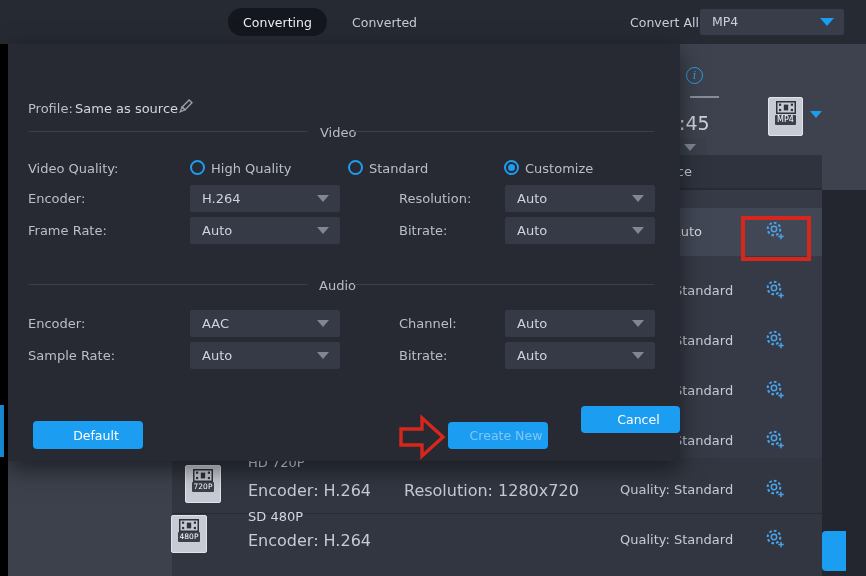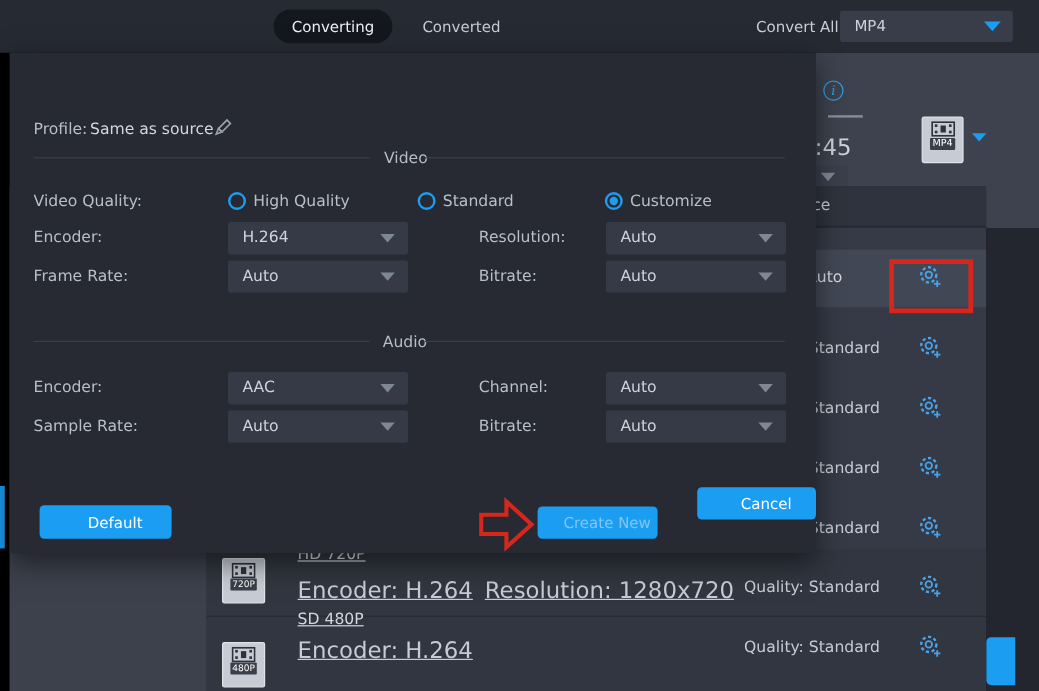--- a/index.html
+++ b/index.html
@@ -40,22 +40,22 @@
   .panel-sidebar{position:absolute;left:0;top:0;width:164px;height:421px;background:#3c414c;}
   .sb-item{position:absolute;left:0;width:164px;height:50px;color:#cfd4db;font-size:13px;
            display:flex;align-items:center;justify-content:center;}
   .row-source{position:absolute;left:164px;top:0;width:650px;height:35px;background:#2e333d;border-bottom:2px solid #272b33;}
   .row-hl{position:absolute;left:164px;top:53px;width:650px;height:48px;background:#414754;}
   .panel-list-bottom{position:absolute;left:164px;top:303px;width:650px;height:118px;background:#313640;}
   .sep{position:absolute;left:164px;width:650px;height:1px;background:#272b33;}
   .q-row-text{position:absolute;left:612px;color:#c6cbd4;font-size:13px;white-space:nowrap;}
   .gear{position:absolute;width:24px;height:24px;cursor:pointer;}
   .prof-icon{position:absolute;width:36px;height:38px;}
-  .prof-name{position:absolute;color:#d3d7de;font-size:13px;white-space:nowrap;text-decoration:underline;}
-  .prof-meta{position:absolute;color:#c6cbd4;font-size:19px;white-space:nowrap;text-decoration:underline;}
+  .prof-name{position:absolute;color:#d3d7de;font-size:13px;white-space:nowrap;}
+  .prof-meta{position:absolute;color:#c6cbd4;font-size:16px;white-space:nowrap;}
   .blue-accent{left:0;top:405px;width:4px;height:52px;background:#1b9df2;}
   .convert-btn-sliver{left:822px;top:531px;width:24px;height:40px;background:#1b9df2;border-radius:4px 0 0 4px;}
 
   
   .dialog{left:8px;top:44px;width:672px;height:417px;background:#272a33;box-shadow:0 8px 22px rgba(0,0,0,0.5);}
   .dlg-header{position:absolute;left:0;top:0;width:672px;height:35px;background:#2b2e38;border-bottom:1px solid #20232b;}
   .dlg-title{position:absolute;left:20px;top:10px;color:#c9ced8;font-size:13px;}
   .dlg-close{position:absolute;left:633px;top:2px;width:28px;height:30px;color:#9aa1ad;font-size:24px;font-weight:300;
              display:flex;align-items:center;justify-content:center;cursor:pointer;}
   .sec-line{position:absolute;height:1px;background:#3a3f4a;}
@@ -186,21 +186,21 @@
     <div class="prof-meta" style="left:396px;top:326px;">Resolution: 1280x720</div>
     <div class="q-row-text" style="top:327px;">Quality: Standard</div>
     <div class="gear" style="left:755px;top:322px;">
       <svg width="24" height="24" viewBox="0 0 24 24">
           <circle cx="11" cy="10" r="6.3" fill="none" stroke="#4aa3e8" stroke-width="2" stroke-dasharray="2.7 2.1"></circle>
           <circle cx="11" cy="10" r="2.7" fill="none" stroke="#4aa3e8" stroke-width="1.5"></circle>
           <path d="M15.3 17.5 H20.7 M18 14.8 V20.2" stroke="#4aa3e8" stroke-width="1.5" fill="none"></path>
         </svg>
     </div>
 
-    <div class="prof-icon fmt-btn" style="left:177px;top:360px;margin-top:20px;">
+    <div class="prof-icon fmt-btn" style="left:163px;top:360px;">
       <span style="margin-top:3px;line-height:0;">
         <svg width="20" height="13" viewBox="0 0 20 13">
             <rect x="0.75" y="0.75" width="18.5" height="11.5" fill="none" stroke="#2e323c" stroke-width="1.5"></rect>
             <rect x="3" y="2.6" width="2.2" height="2.2" fill="#2e323c"></rect>
             <rect x="3" y="7.9" width="2.2" height="2.2" fill="#2e323c"></rect>
             <rect x="14.8" y="2.6" width="2.2" height="2.2" fill="#2e323c"></rect>
             <rect x="14.8" y="7.9" width="2.2" height="2.2" fill="#2e323c"></rect>
             <rect x="7.8" y="3.6" width="4.4" height="5.8" fill="#2e323c"></rect>
           </svg>
       </span>

